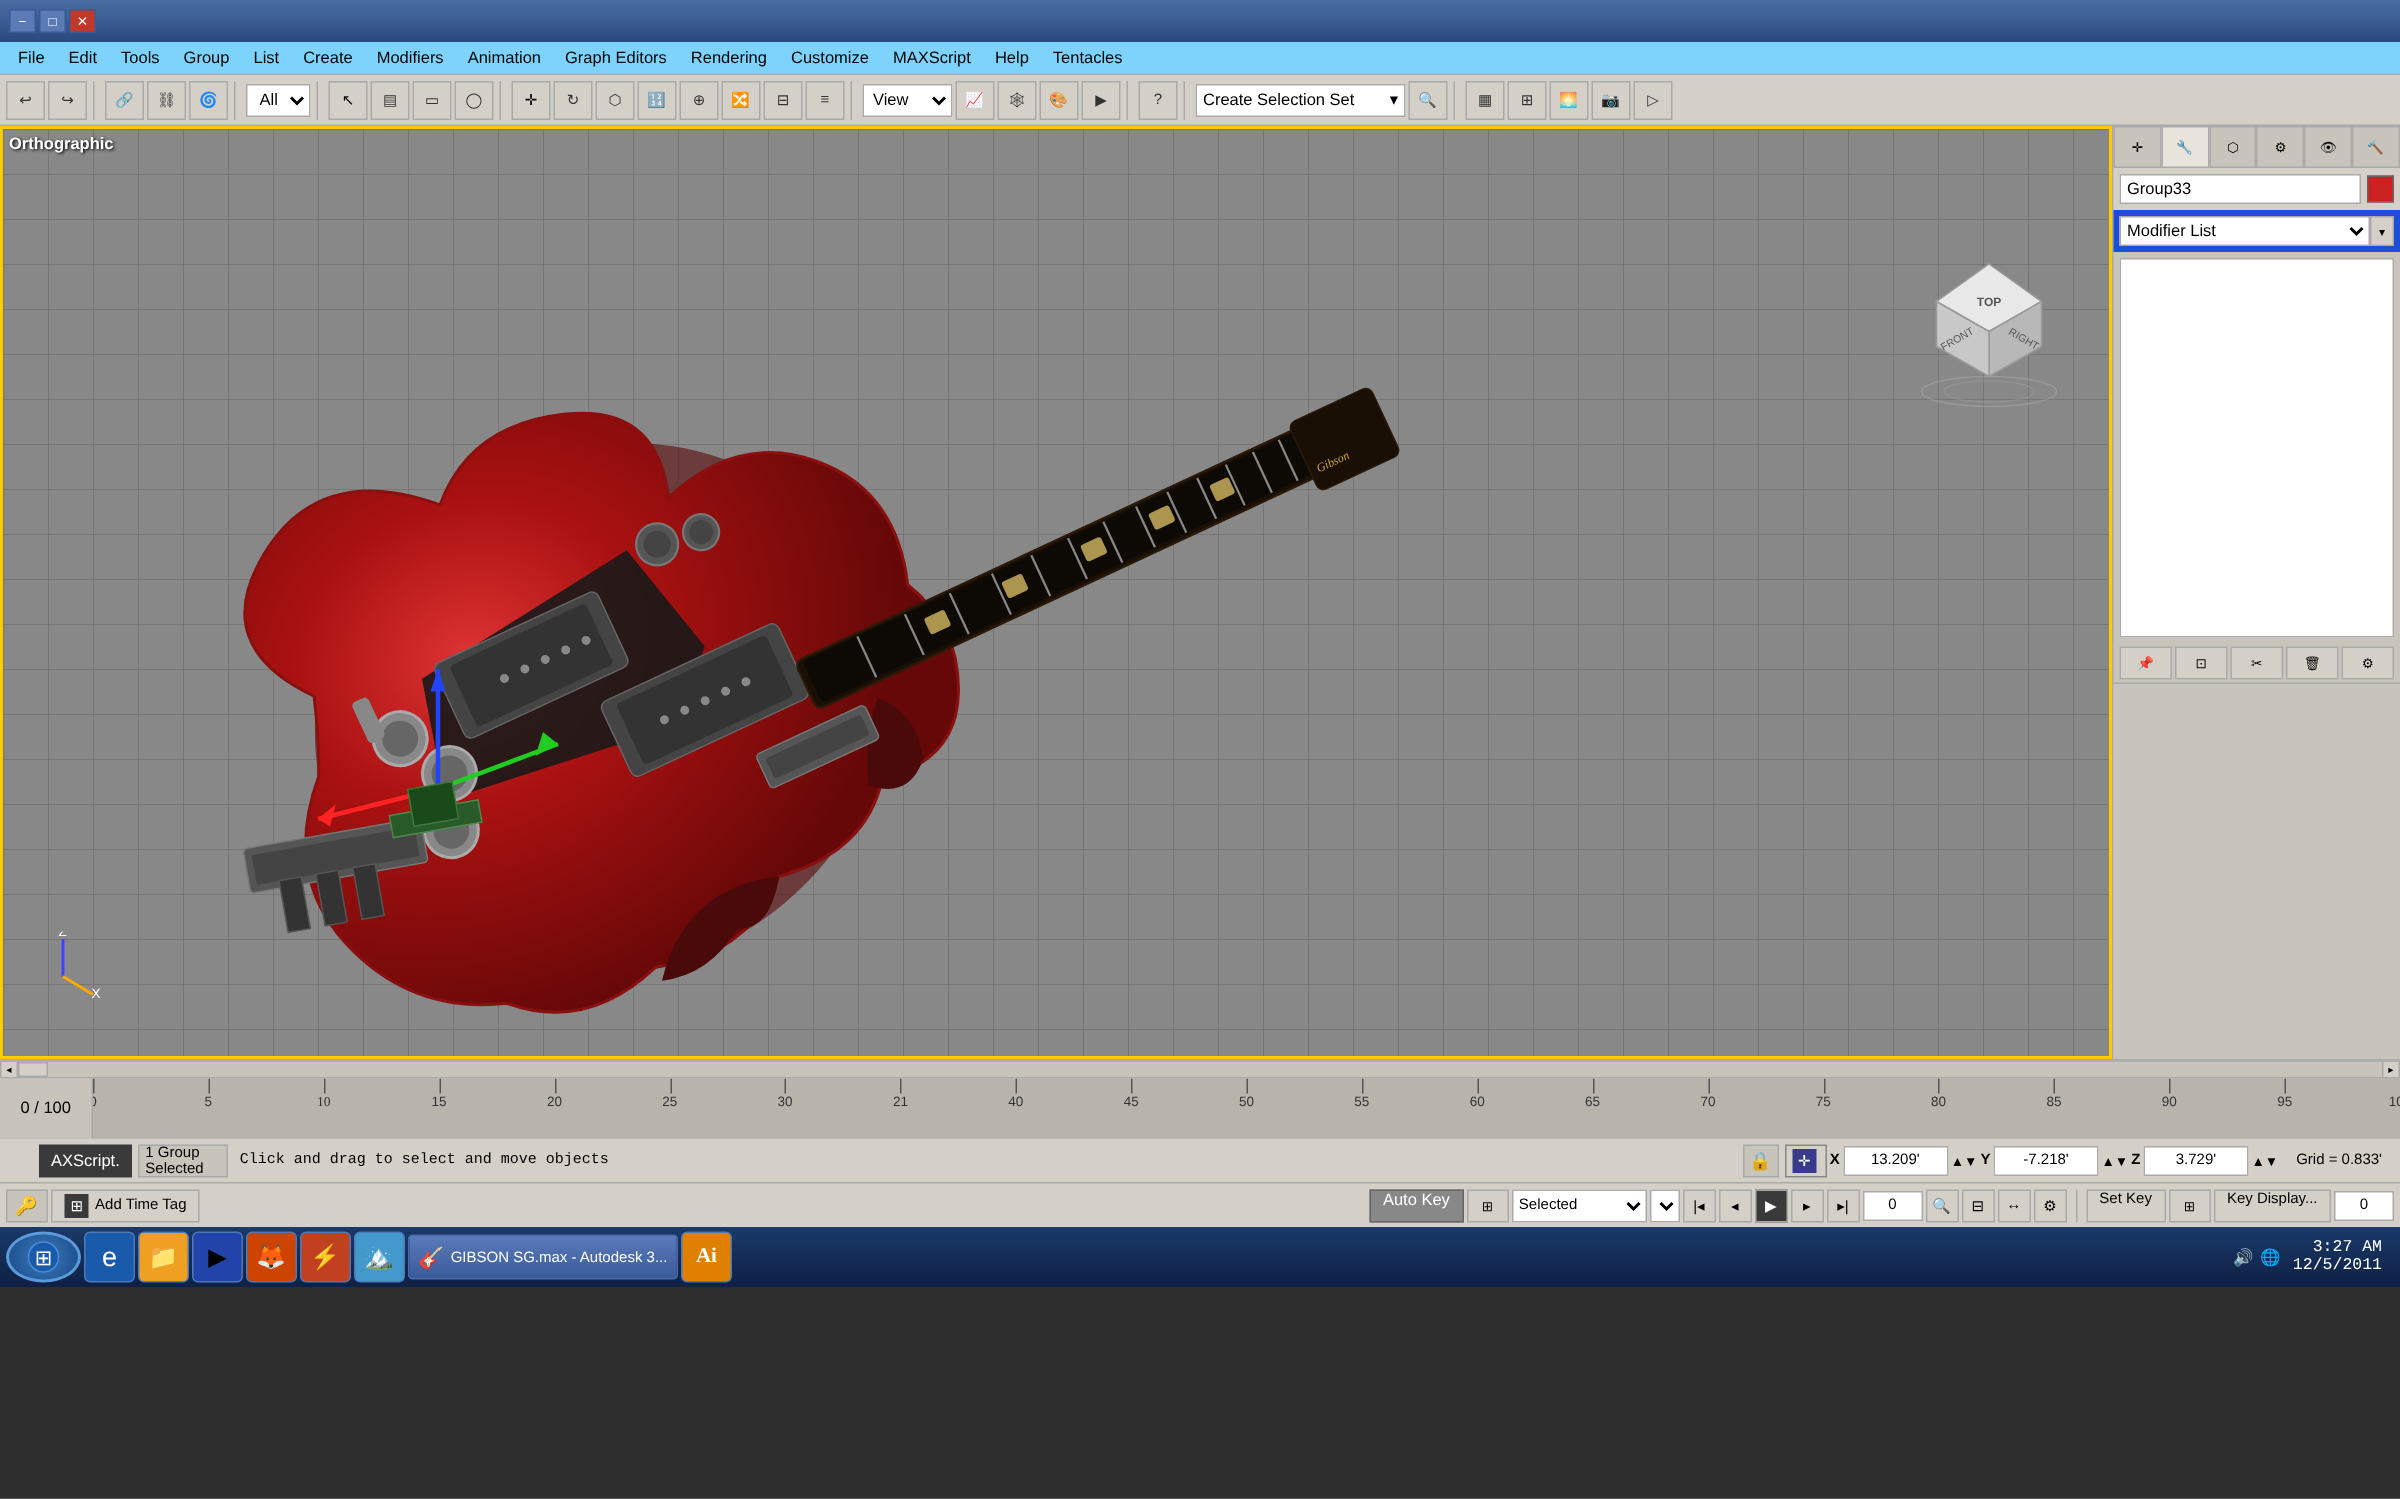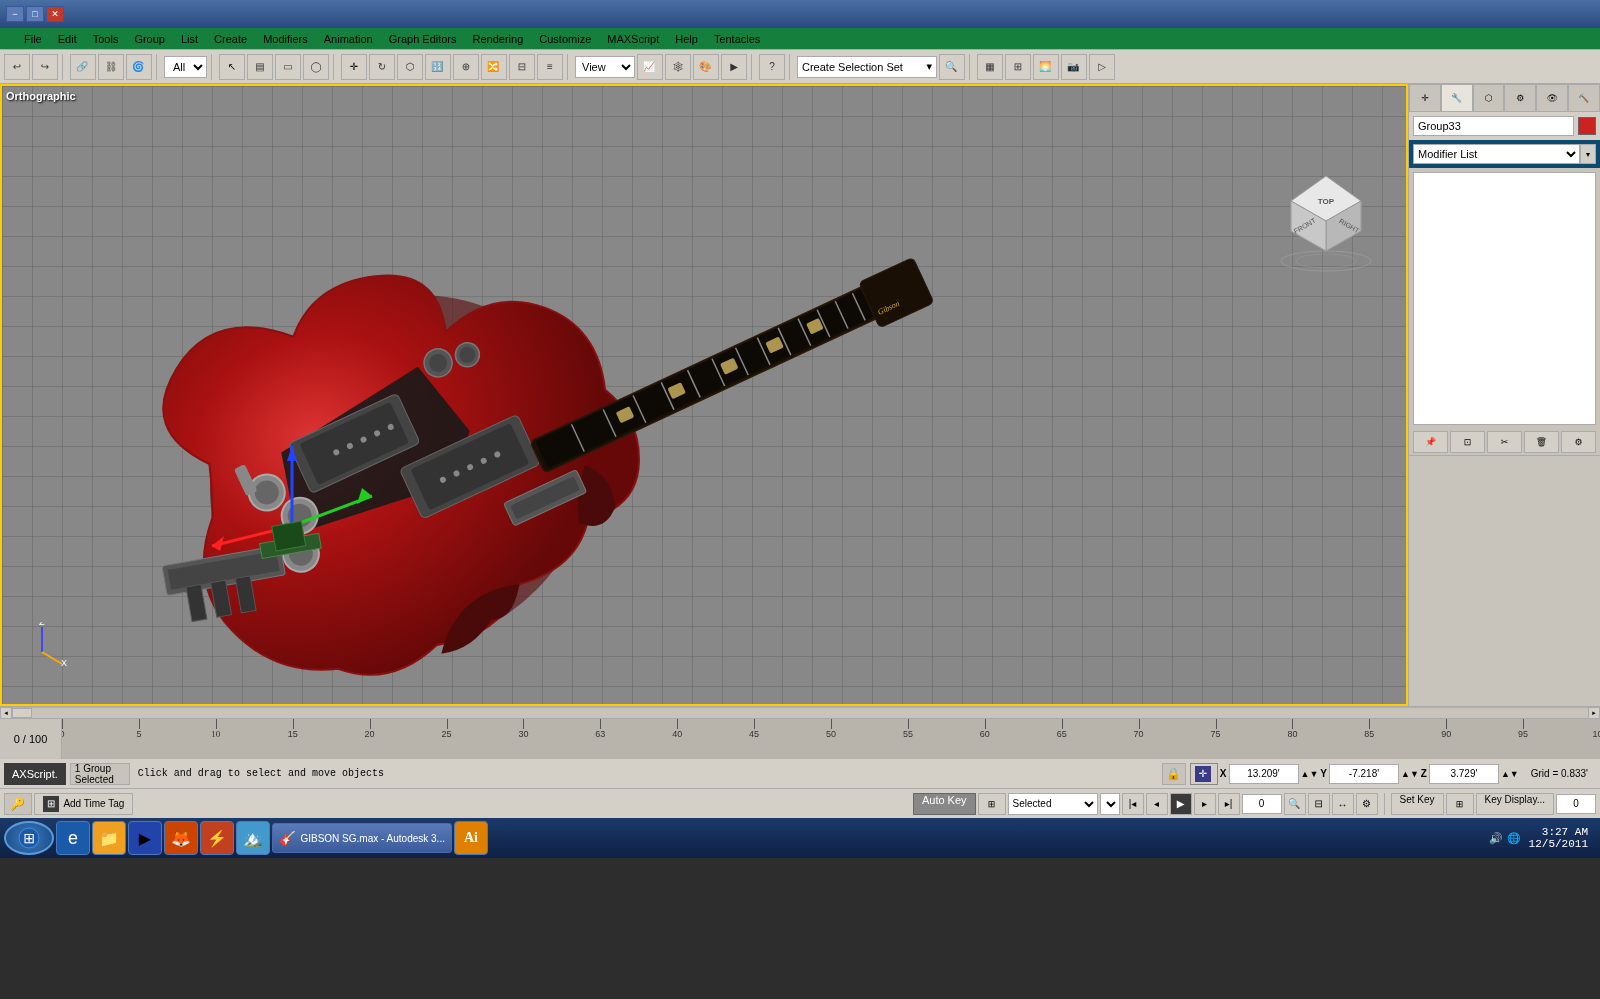--- a/index.html
+++ b/index.html
@@ -24,24 +24,24 @@
       color: #fff;
       font-size: 9px;
       display: flex; align-items: center; justify-content: center;
       cursor: pointer;
     }
     #title-bar .win-btn.close { background: #c0392b; }
 
     
     #menu-bar {
       height: 22px;
-      background: #15803d;
+      background: #7dd3fc;
       display: flex;
       align-items: center;
-      padding: 0 16px;
+      padding: 0 4px;
       border-bottom: 1px solid #aaa;
     }
     .menu-item {
       padding: 2px 8px;
       font-size: 11px;
       cursor: pointer;
       height: 100%;
       display: flex; align-items: center;
     }
 
@@ -179,21 +179,21 @@
     }
     #object-color-swatch {
       width: 18px; height: 18px;
       background: #cc2222;
       border: 1px solid #666;
       cursor: pointer;
     }
     #modifier-list-row {
       display: flex; align-items: center;
       padding: 4px;
-      background: #0c4a6e;
+      background: #1d4ed8;
     }
     #modifier-list-select {
       flex: 1; height: 20px;
       background: #fff; border: 1px solid #aaa;
       font-size: 11px;
     }
     #modifier-list-arrow {
       width: 16px; height: 20px;
       background: #d4d0c8; border: 1px solid #aaa;
       display: flex; align-items: center; justify-content: center;
@@ -241,21 +241,21 @@
       border-top: 1px solid #aaa;
       padding: 0 4px;
       gap: 4px;
     }
     #script-label {
       background: #3a3a3a;
       color: #fff;
       font-size: 11px;
       padding: 2px 8px;
       height: 22px;
-      display: flex; align-items: center;
+      display: flex; align-items: center; margin-left: 22px;
     }
     #status-msg {
       font-size: 11px;
       color: #000;
       flex: 1;
       padding-left: 8px;
     }
     .coord-field {
       display: flex; align-items: center; gap: 2px;
     }
@@ -711,21 +711,21 @@
       <div class="ruler-label" style="left: 10%; font-family: Liberation Serif, serif;">10</div>
       <div class="ruler-tick" style="left: 15%;"></div>
       <div class="ruler-label" style="left: 15%;">15</div>
       <div class="ruler-tick" style="left: 20%;"></div>
       <div class="ruler-label" style="left: 20%;">20</div>
       <div class="ruler-tick" style="left: 25%;"></div>
       <div class="ruler-label" style="left: 25%;">25</div>
       <div class="ruler-tick" style="left: 30%;"></div>
       <div class="ruler-label" style="left: 30%;">30</div>
       <div class="ruler-tick" style="left: 35%;"></div>
-      <div class="ruler-label" style="left: 35%;">63</div>
+      <div class="ruler-label" style="left: 35%;">21</div>
       <div class="ruler-tick" style="left: 40%;"></div>
       <div class="ruler-label" style="left: 40%;">40</div>
       <div class="ruler-tick" style="left: 45%;"></div>
       <div class="ruler-label" style="left: 45%;">45</div>
       <div class="ruler-tick" style="left: 50%;"></div>
       <div class="ruler-label" style="left: 50%;">50</div>
       <div class="ruler-tick" style="left: 55%;"></div>
       <div class="ruler-label" style="left: 55%;">55</div>
       <div class="ruler-tick" style="left: 60%;"></div>
       <div class="ruler-label" style="left: 60%;">60</div>

